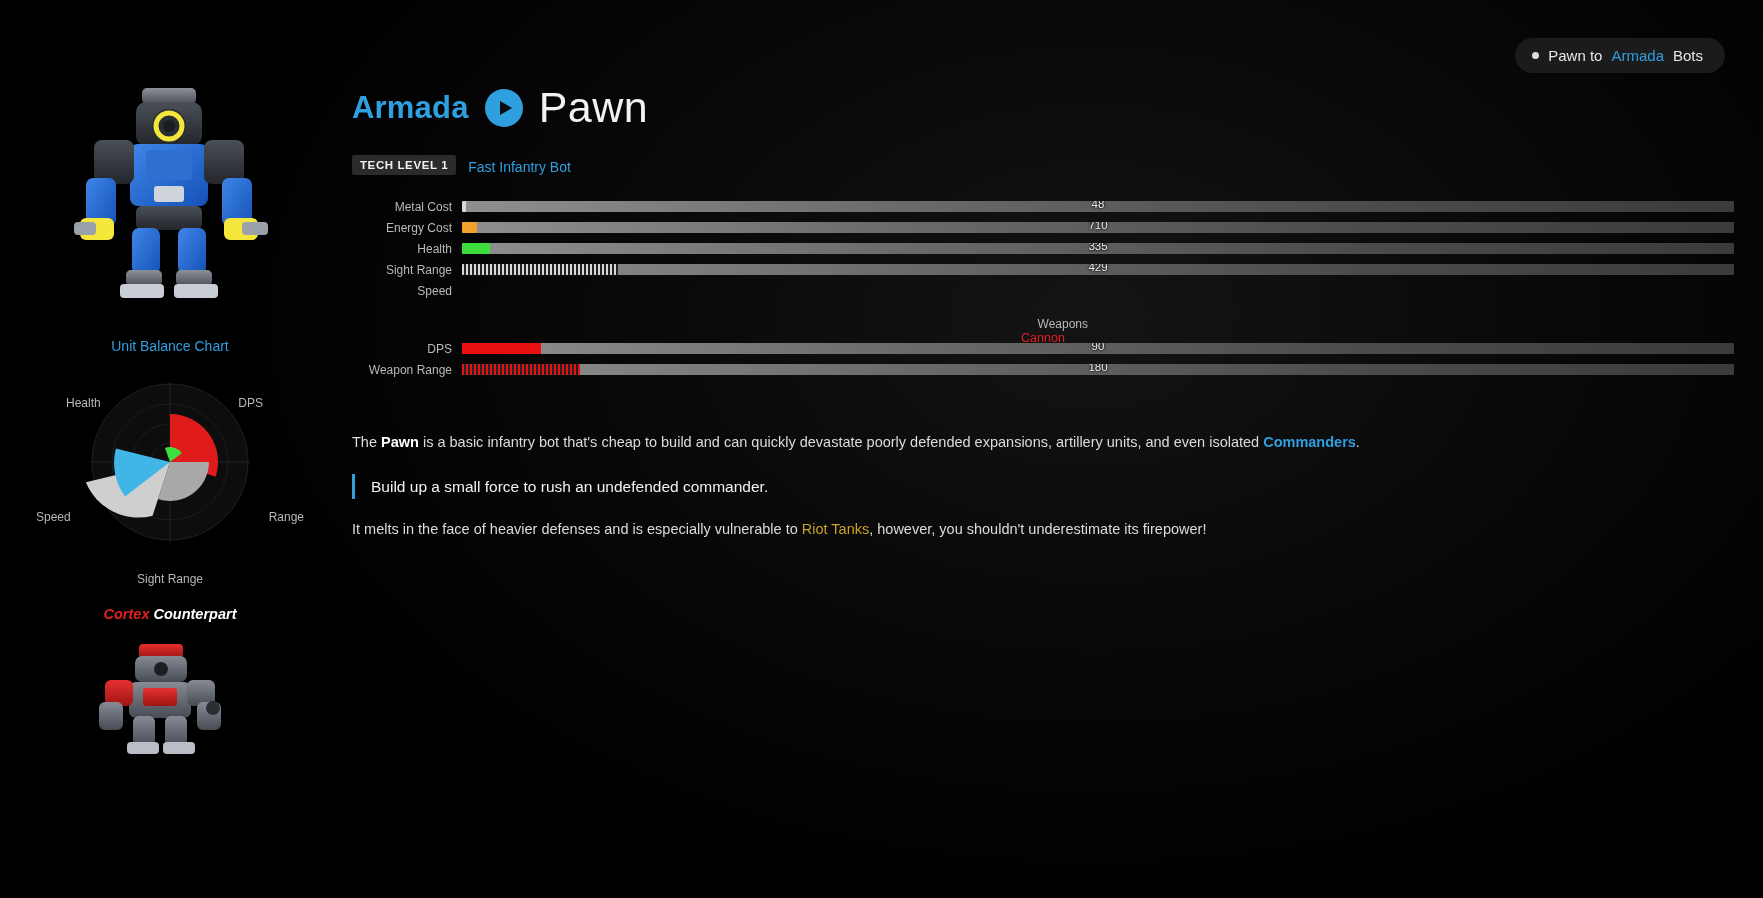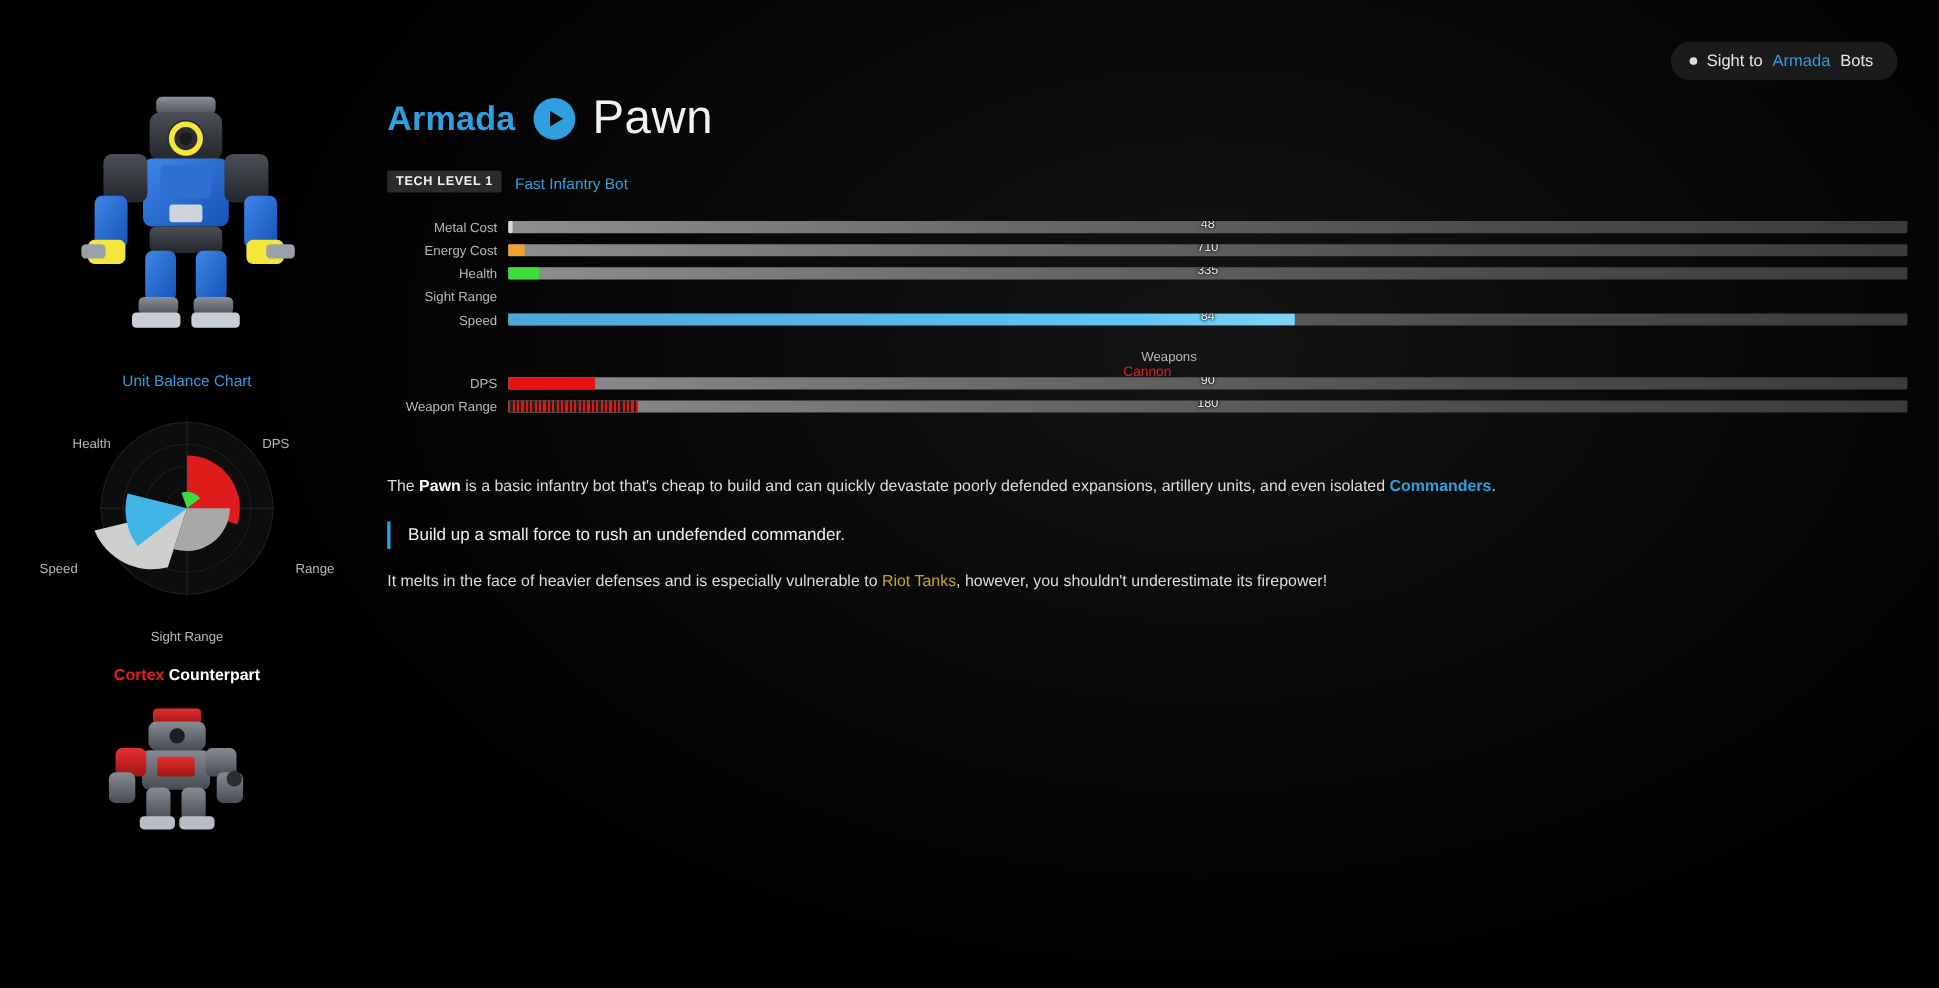--- a/index.html
+++ b/index.html
@@ -69,20 +69,21 @@
   .rl-health { left: 26px; top: 34px; }
   .rl-dps    { right: 37px; top: 34px; }
   .rl-speed  { left: -4px; top: 148px; }
   .rl-range  { right: -4px; top: 148px; }
   .rl-sight  { left: 50%; transform: translateX(-50%); top: 210px; }
 
   .counterpart-title {
     margin-top: 44px;
     font-size: 14.5px;
     font-weight: bold;
+    font-style: italic;
   }
   .counterpart-title .red { color: #e02020; }
   .counterpart-title .white { color: #ffffff; }
   .counterpart-art {
     width: 170px; height: 135px;
     margin: 14px auto 0;
   }
 
   
   .header {
@@ -211,21 +212,21 @@
     color: #f2f2f2;
   }
 </style>
 </head>
 <body>
 
 <div id="page">
 
   <div class="back-btn">
     <span class="back-dot"></span>
-    <span>Sight to </span>
+    <span>Pawn to </span>
       <span class="accent">Armada</span>
       <span> Bots</span>
   </div>
 
   <div class="left-col">
 
     <div class="unit-art">
       <svg width="240" height="250" viewBox="0 0 240 250">
         <defs>
           <linearGradient id="blueG" x1="0" y1="0" x2="1" y2="1">
@@ -373,28 +374,28 @@
     <div class="stat-row">
       <div class="stat-label">Health</div>
       <div class="stat-track">
         <div class="stat-fill" style="width:2.2%; background:#3cdd3c;"></div>
         <div class="stat-value">335</div>
       </div>
     </div>
 
     <div class="stat-row">
       <div class="stat-label">Sight Range</div>
+      <div class="stat-track">
+        <div class="stat-fill striped" style="width:12.3%; color:#d8d8d8;"></div>
+        <div class="stat-value">429</div>
+      </div>
     </div>
 
     <div class="stat-row">
       <div class="stat-label">Speed</div>
-      <div class="stat-track">
-        <div class="stat-fill" style="width:56.2%; background:linear-gradient(to right,#4aa8da 0%,#62c6f2 80%,#7fd4f7 100%);"></div>
-        <div class="stat-value">84</div>
-      </div>
     </div>
 
     <div class="stat-gap"></div>
 
     <div class="weapons-row">
       <div class="stat-label">Weapons</div>
       <div class="weapon-name">Cannon</div>
     </div>
 
     <div class="stat-row">

